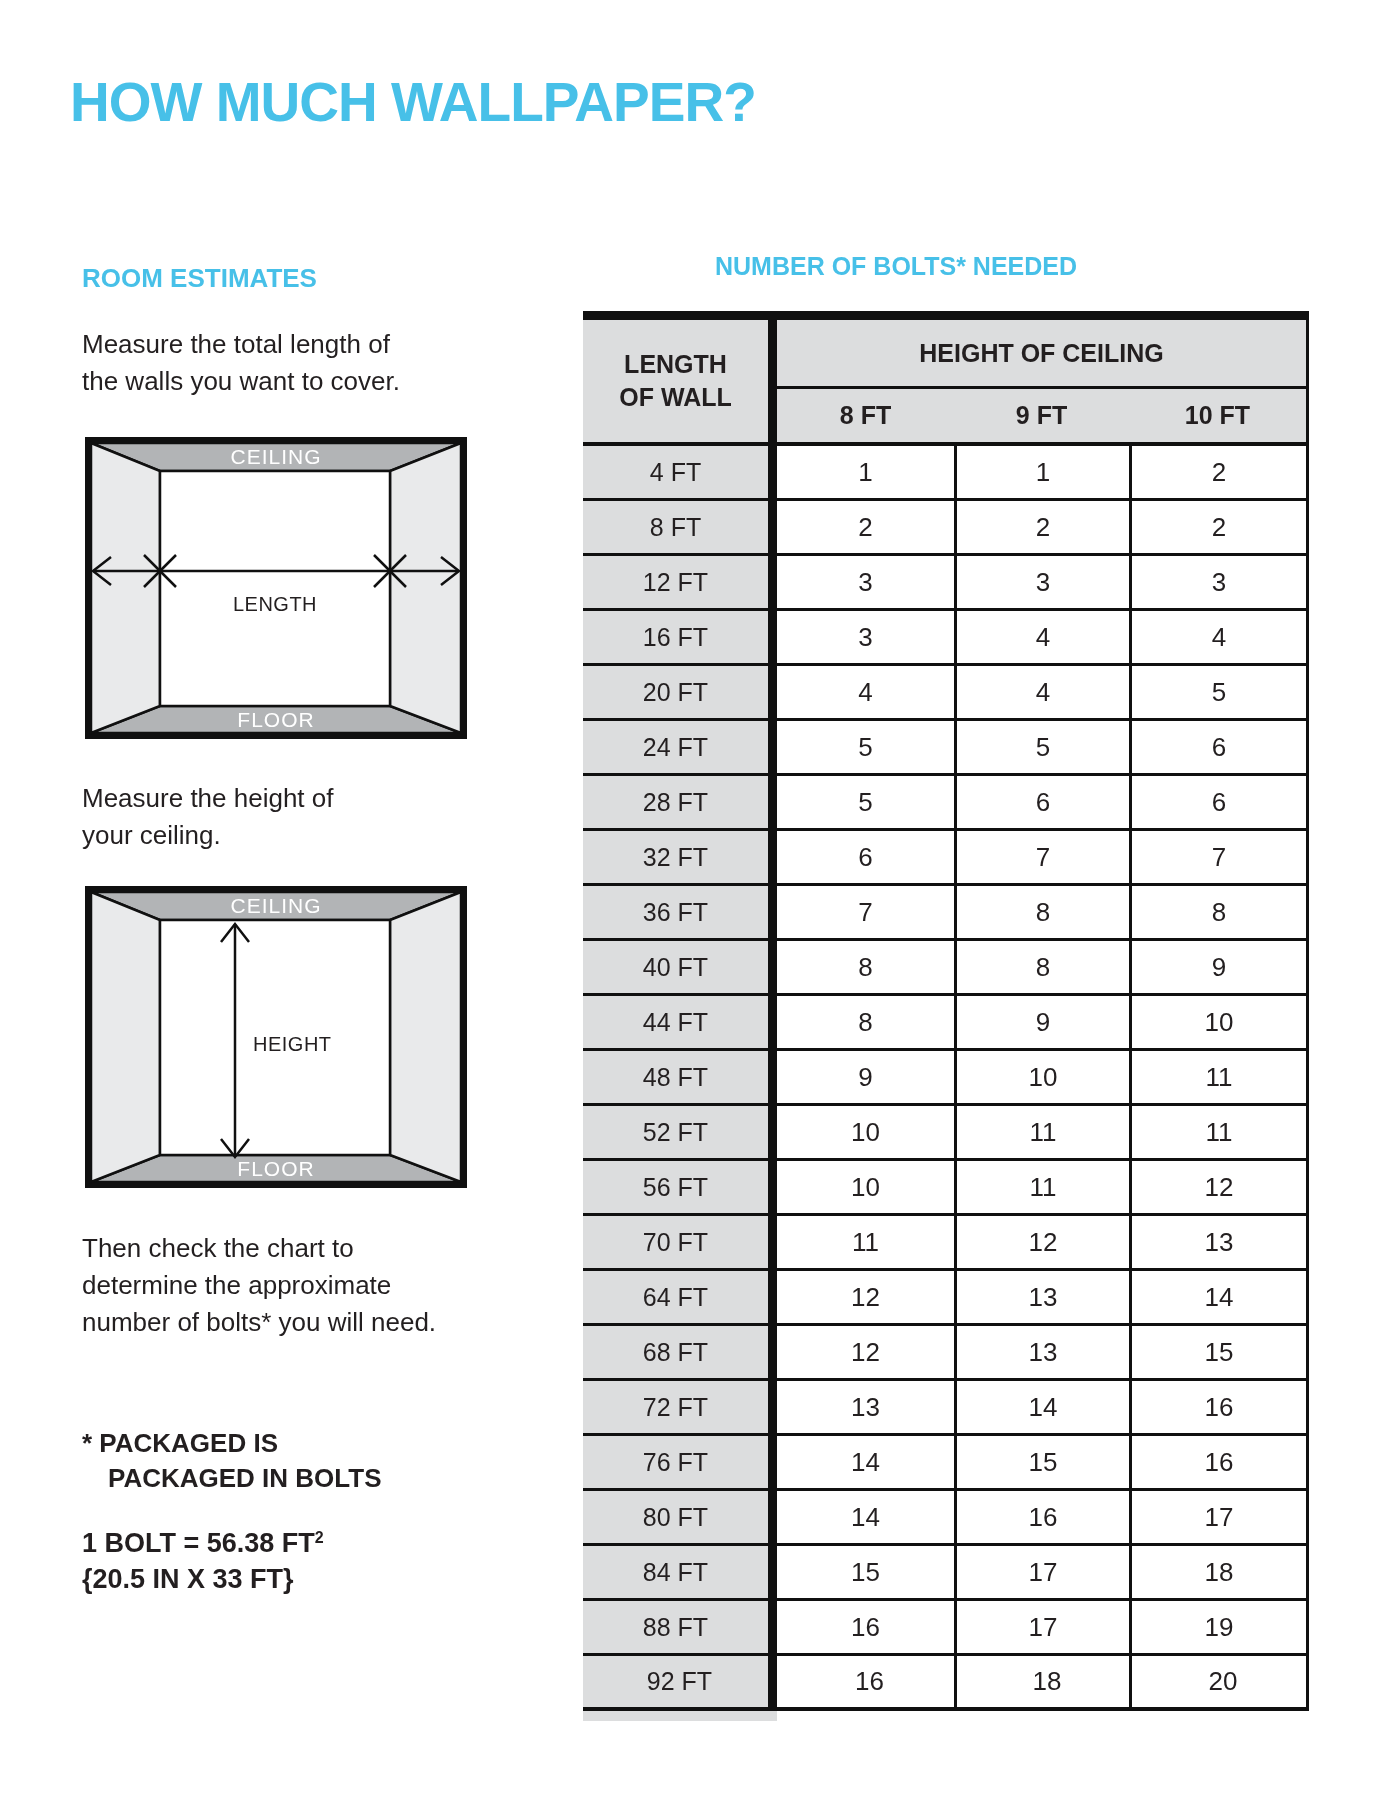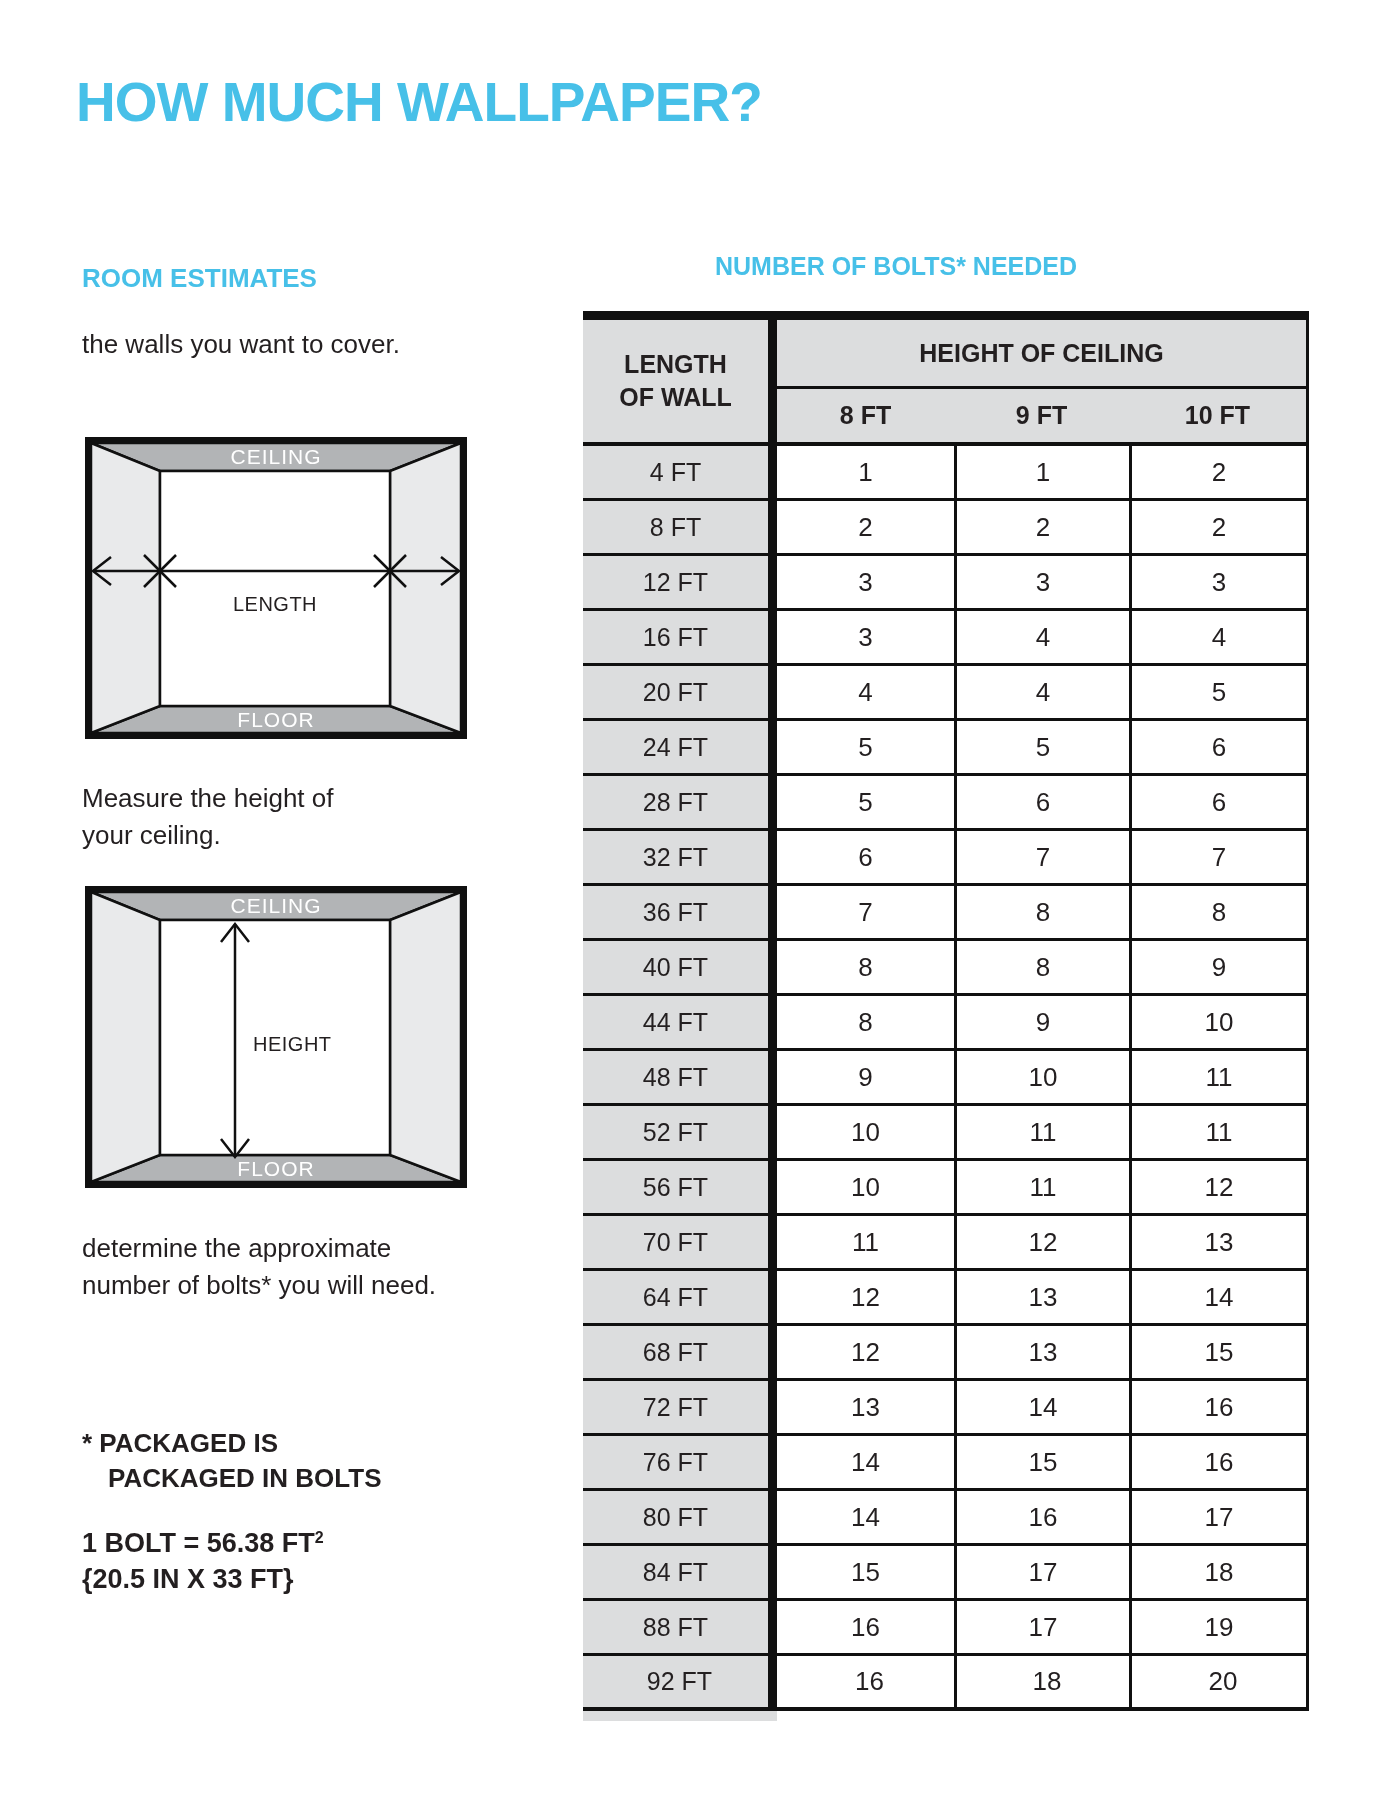--- a/index.html
+++ b/index.html
@@ -10,21 +10,21 @@
     --panel-gray:#B2B4B6;
     --wall-gray:#E9EAEB;
   }
   html,body{margin:0;padding:0;background:#fff;}
   .page{
     position:relative;width:1391px;height:1800px;background:#fff;
     font-family:"Liberation Sans","DejaVu Sans",sans-serif;color:var(--ink);
     overflow:hidden;
   }
   .abs{position:absolute;}
-  .page-title{left:76px;top:70px;font-size:55px;font-weight:bold;color:var(--blue);letter-spacing:-1px;white-space:nowrap;}
+  .page-title{left:70px;top:70px;font-size:55px;font-weight:bold;color:var(--blue);letter-spacing:-1px;white-space:nowrap;}
   .section-heading{left:82px;top:263px;font-size:26px;font-weight:bold;color:var(--blue);white-space:nowrap;text-align:center;}
   .body-text{left:82px;font-size:26px;line-height:37px;color:var(--ink);}
   .footnote{left:82px;top:1426px;font-size:26px;font-weight:bold;line-height:35px;}
   .footnote .indent{padding-left:26px;}
   .bolt-info{left:82px;top:1520px;font-size:27px;font-weight:bold;line-height:36px;}
   .bolt-info sup{font-size:16px;vertical-align:9px;}
   .diagram{left:85px;width:382px;height:302px;}
   .diagram-1{top:437px;}
   .diagram-2{top:886px;}
   .table-title{left:715px;top:252px;font-size:25px;font-weight:bold;color:var(--blue);white-space:nowrap;}
@@ -68,20 +68,21 @@
 </head>
 <body>
 
 <div class="page">
 
   <div class="abs page-title">HOW MUCH WALLPAPER?</div>
 
   <div class="abs section-heading">ROOM ESTIMATES</div>
 
   <div class="abs body-text" style="top:326px;">
+    <div>Measure the total length of</div>
     <div>the walls you want to cover.</div>
   </div>
 
   <svg class="abs diagram diagram-1" viewBox="0 0 382 302" width="382" height="302">
     <rect x="3" y="3" width="376" height="296" fill="#ffffff" stroke="#101010" stroke-width="6"></rect>
     <polygon points="6,6 376,6 305,34 75,34" fill="#B2B4B6" stroke="#101010" stroke-width="2.5"></polygon>
     <polygon points="6,296 376,296 305,269 75,269" fill="#B2B4B6" stroke="#101010" stroke-width="2.5"></polygon>
     <polygon points="6,6 75,34 75,269 6,296" fill="#E9EAEB" stroke="#101010" stroke-width="2.5"></polygon>
     <polygon points="376,6 305,34 305,269 376,296" fill="#E9EAEB" stroke="#101010" stroke-width="2.5"></polygon>
     <rect x="75" y="34" width="230" height="235" fill="#ffffff" stroke="#101010" stroke-width="2.5"></rect>
@@ -113,20 +114,21 @@
     <text class="room-label" x="191" y="290" text-anchor="middle">FLOOR</text>
     <g stroke="#101010" stroke-width="2.5" fill="none">
       <line x1="150" y1="38" x2="150" y2="271"></line>
       <path d="M136 56 L150 38 L164 56"></path>
       <path d="M136 253 L150 271 L164 253"></path>
     </g>
     <text class="measure-label" x="168" y="165" text-anchor="start">HEIGHT</text>
   </svg>
 
   <div class="abs body-text" style="top:1230px;">
+    <div>Then check the chart to</div>
     <div>determine the approximate</div>
     <div>number of bolts* you will need.</div>
   </div>
 
   <div class="abs footnote">
     <div>* PACKAGED IS</div>
     <div class="indent">PACKAGED IN BOLTS</div>
   </div>
 
   <div class="abs bolt-info">

